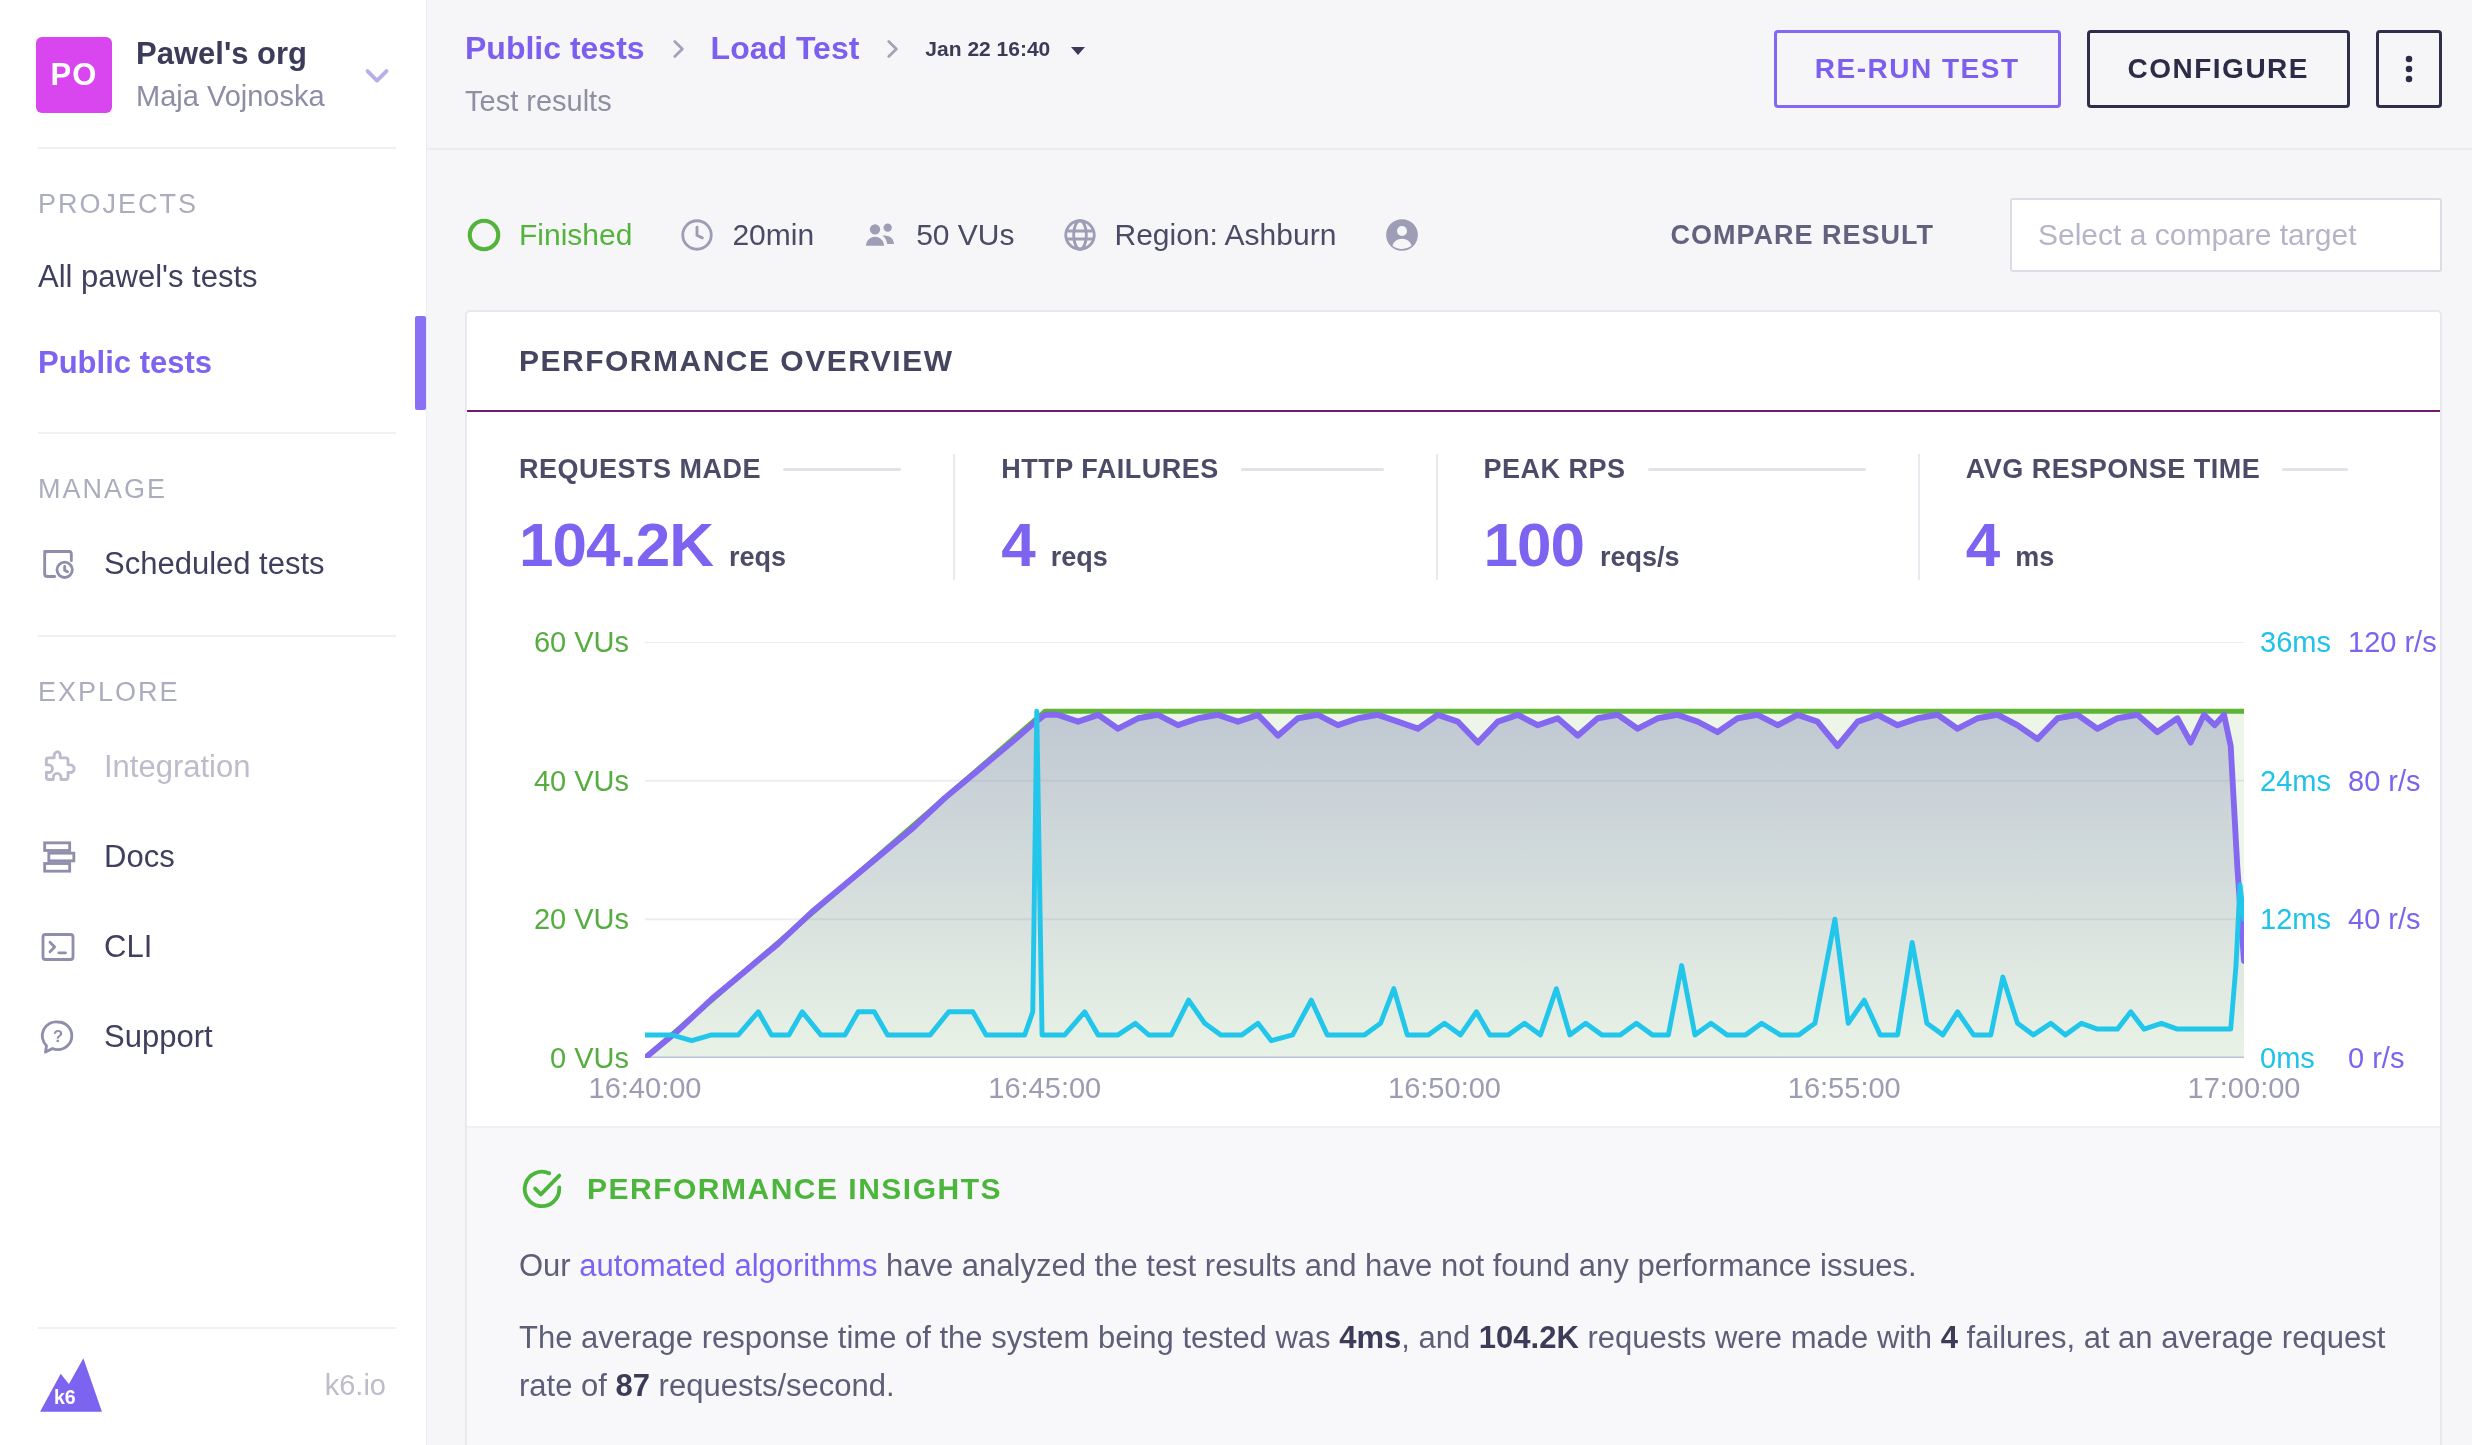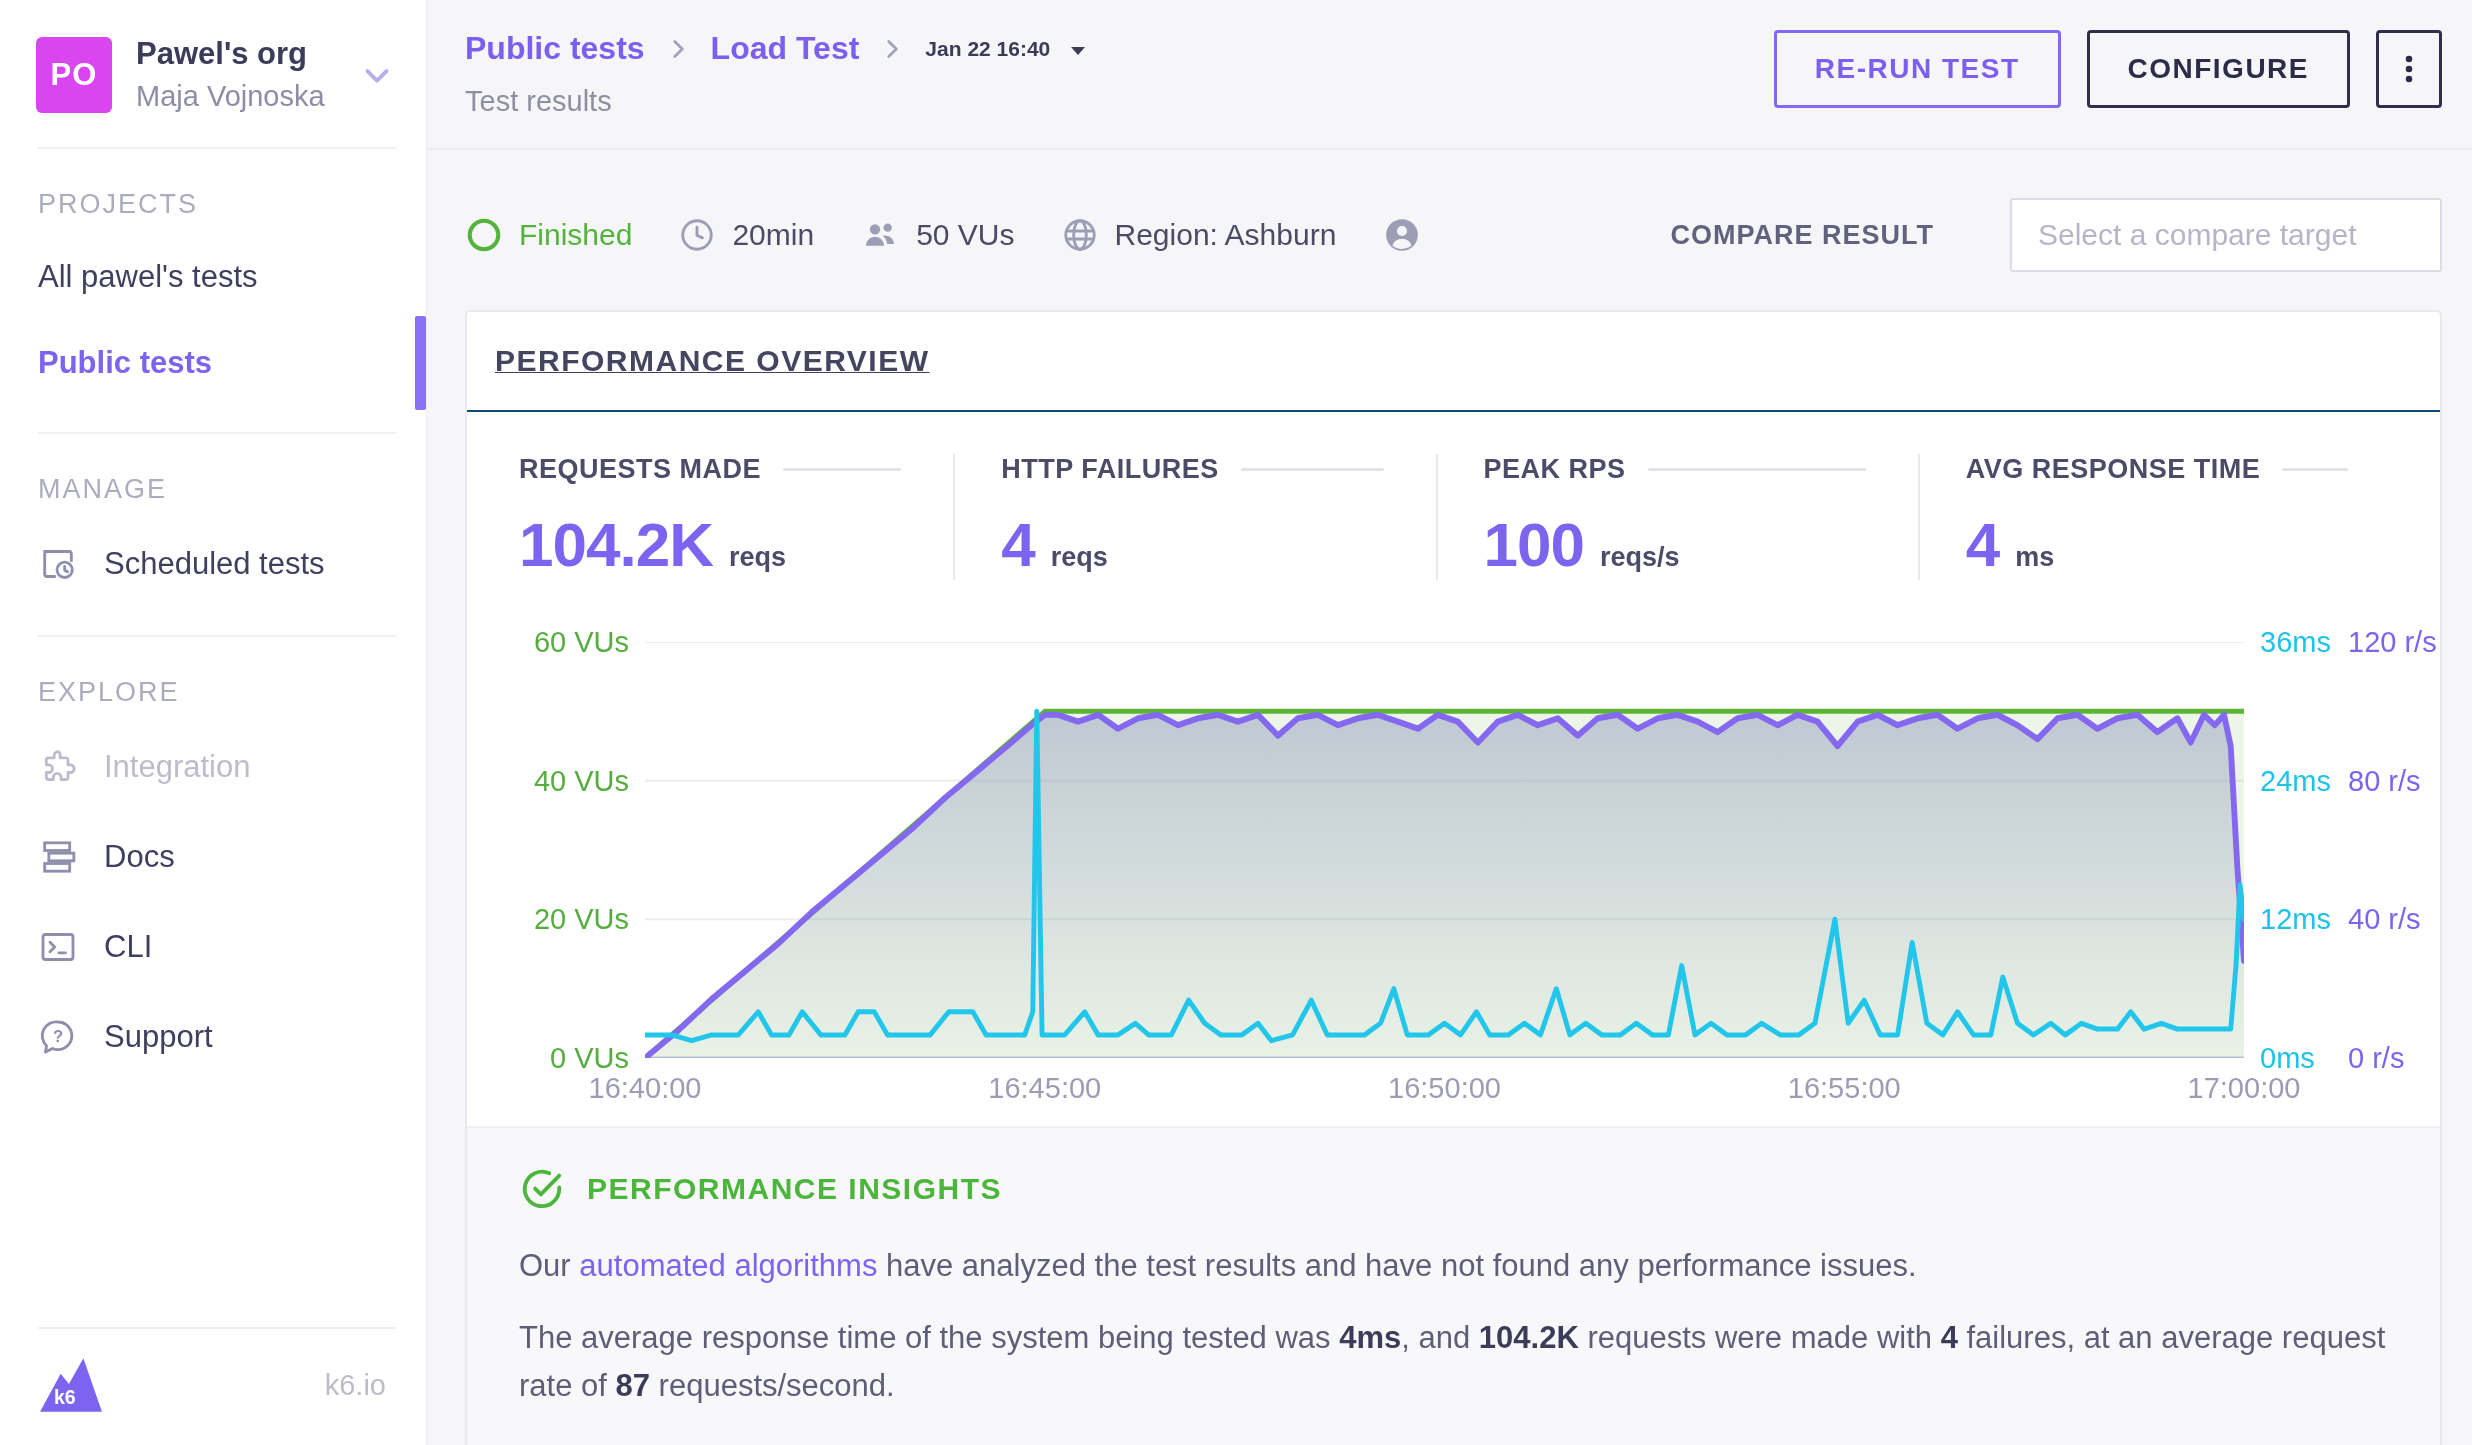--- a/index.html
+++ b/index.html
@@ -77,21 +77,21 @@
   .status-spacer { flex:1; }
   .compare-label { font-size:27px; font-weight:700; letter-spacing:1px; color:#62627e; margin-right:30px; white-space:nowrap; }
   .compare-select {
     width:432px; height:74px; background:#fff; border:2px solid #dcdce6; border-radius:3px;
     display:flex; align-items:center; padding:0 26px; cursor:pointer;
   }
   .compare-placeholder { font-size:30px; color:#b5b5c7; }
 
   
   .card { margin-top:38px; background:#fff; border:2px solid #e8e8ef; border-radius:5px; }
-  .card-header { padding:32px 28px; border-bottom:2px solid #0c4a6e;text-decoration:underline; }
+  .card-header { padding:32px 52px; border-bottom:2px solid #701a75; }
   .card-title { font-size:30px; font-weight:700; letter-spacing:1.5px; color:#454560; }
 
   .stats { display:flex; padding:42px 40px 4px 52px; }
   .stat { flex:1; padding-right:52px; }
   .stat + .stat { border-left:2px solid #e8e8ef; padding-left:46px; }
   .stat-label-row { display:flex; align-items:center; gap:22px; }
   .stat-label { font-size:27px; font-weight:700; letter-spacing:.5px; color:#4c4c68; white-space:nowrap; }
   .stat-rule { flex:1; height:3px; background:#e2e2ea; border-radius:2px; }
   .stat-value-row { margin-top:24px; display:flex; align-items:baseline; gap:16px; }
   .stat-value { font-size:62px; font-weight:800; color:#7d64f0; letter-spacing:-1px; }

